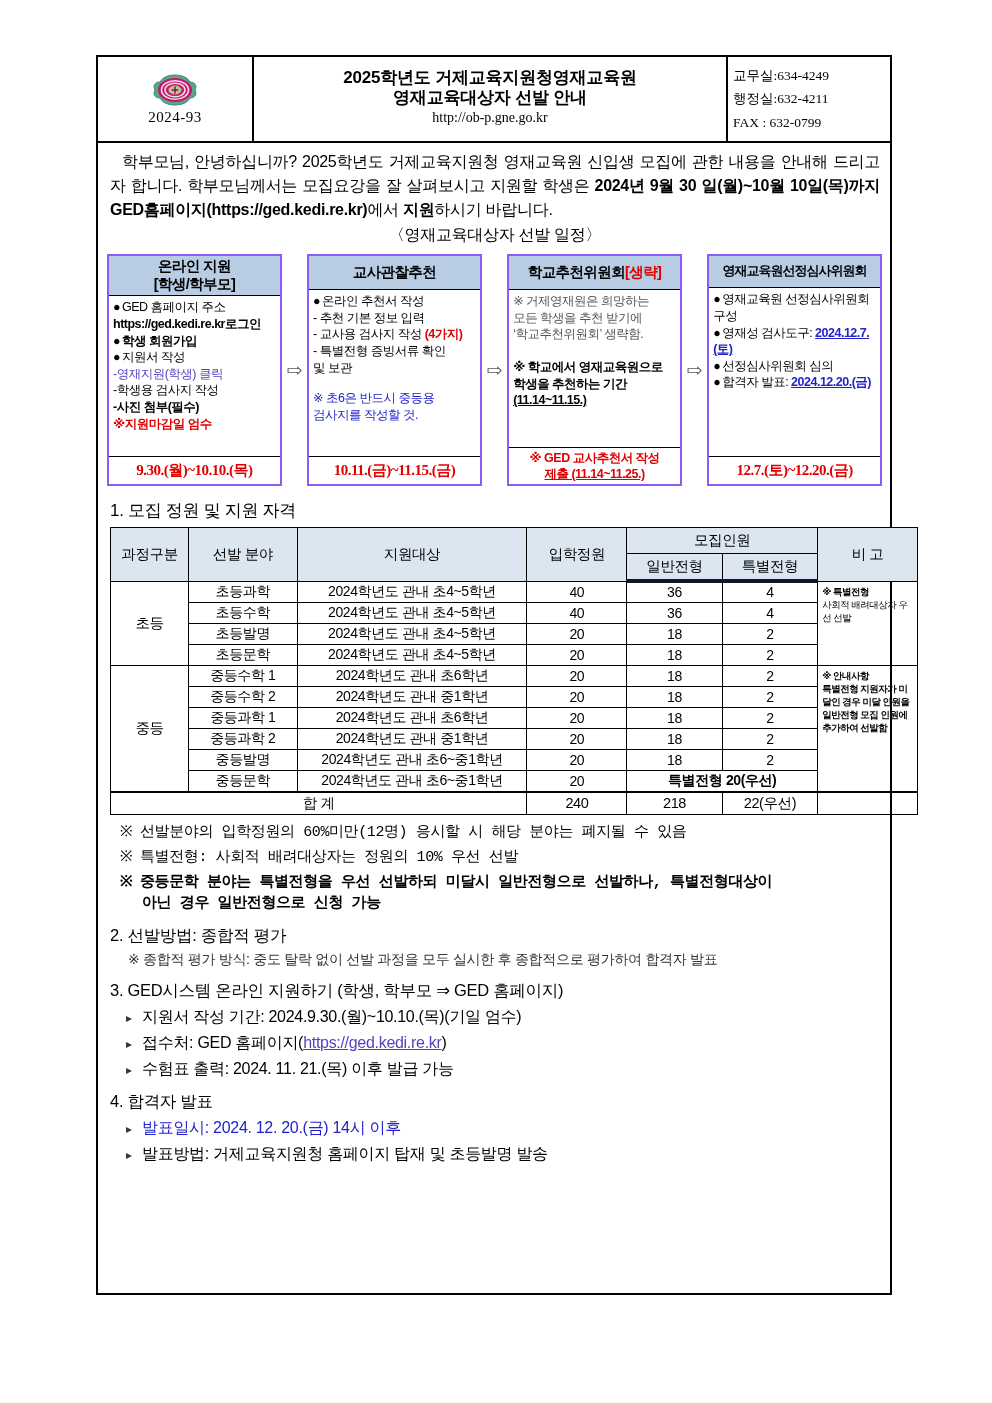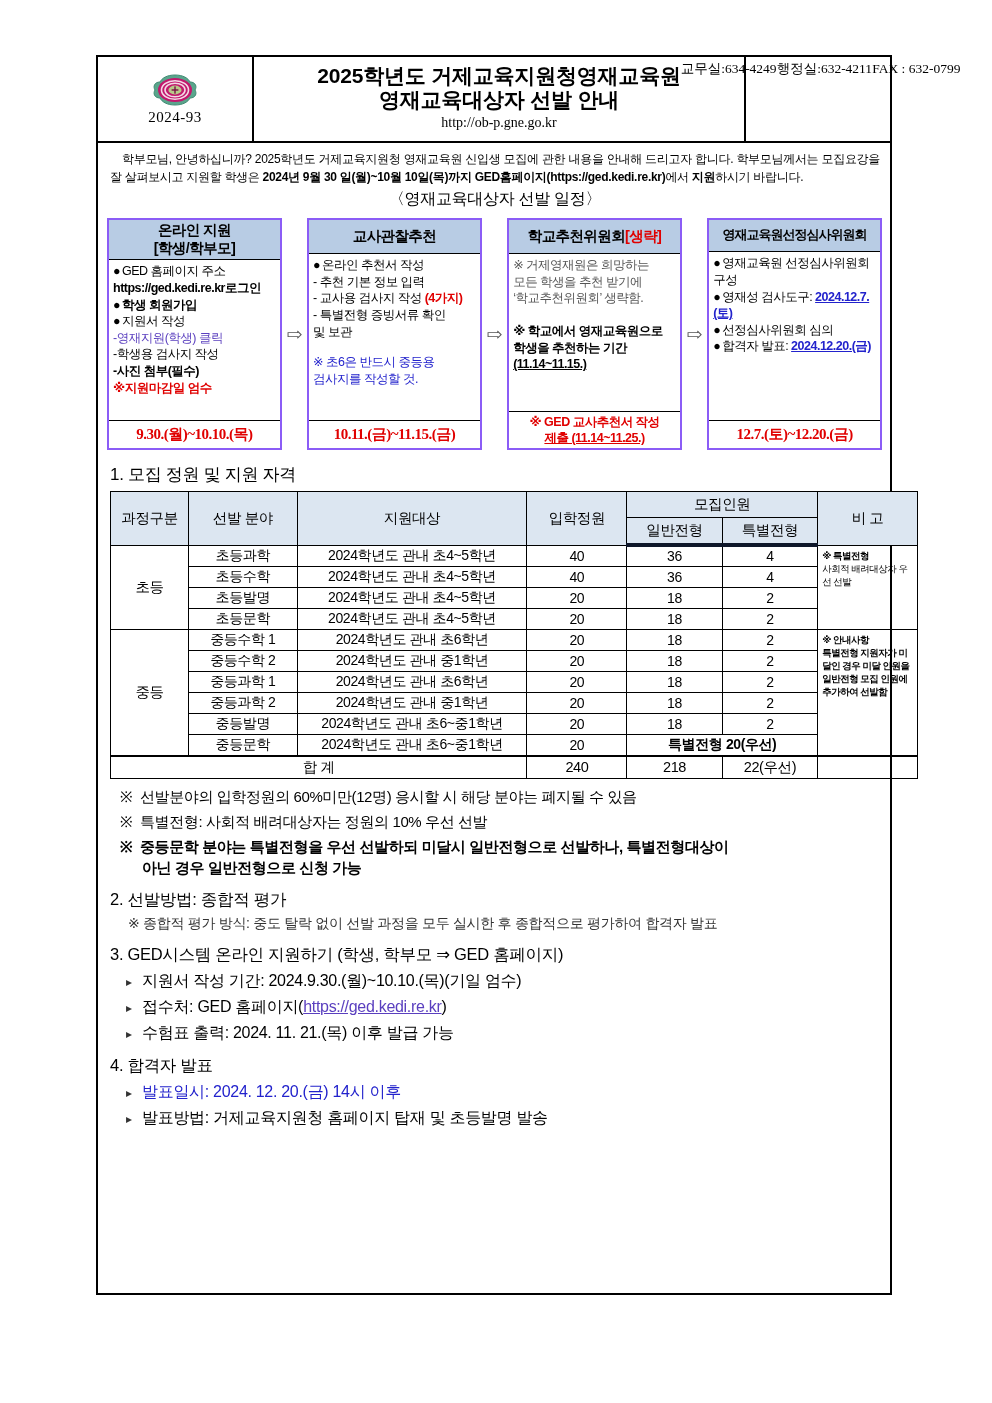--- a/index.html
+++ b/index.html
@@ -23,33 +23,33 @@
   }
   .emblem{width:46px;height:34px;position:relative;}
   .emblem svg{display:block;}
   .doc-no{font-size:15px;letter-spacing:.5px;margin-top:2px;font-family:"Liberation Serif",serif;}
   .hdr-title{
     flex:1;display:flex;flex-direction:column;align-items:center;justify-content:center;
     border-right:2px solid #000;box-sizing:border-box;padding-bottom:2px;
   }
   .hdr-title .l1,.hdr-title .l2{
     font-family:"Liberation Sans","DejaVu Sans",sans-serif;
-    font-weight:bold;font-size:21px;line-height:1.18;letter-spacing:-0.2px;
+    font-weight:bold;font-size:17px;line-height:1.18;letter-spacing:-0.2px;
   }
   .hdr-title .url{font-size:14px;font-family:"Liberation Serif",serif;line-height:1.3;margin-top:1px;}
   .hdr-contact{
-    width:144px;display:flex;flex-direction:row;justify-content:center;
+    width:162px;display:flex;flex-direction:column;justify-content:center;
     padding-left:5px;box-sizing:border-box;
   }
   .hdr-contact div{font-size:13.5px;line-height:1.75;white-space:nowrap;font-family:"Liberation Serif",serif;}
 
   
   .intro{padding:7px 10px 0 12px;}
   .intro p{
-    margin:0;font-size:12px;line-height:1.5;text-align:justify;
+    margin:0;font-size:16px;line-height:1.5;text-align:justify;
     font-family:"Liberation Sans","DejaVu Sans",sans-serif;letter-spacing:-0.3px;
   }
   .intro p .ind{margin-left:12px;}
   .b{font-weight:bold;}
   .sched-title{
     text-align:center;font-size:16px;margin-top:3px;
     font-family:"Liberation Sans","DejaVu Sans",sans-serif;letter-spacing:-0.3px;
   }
 
   
@@ -111,21 +111,21 @@
     padding:3px 2px 2px 4px;letter-spacing:-0.5px;
   }
   table.main td.remark b{font-weight:bold;}
   table.main tr.sum td{font-size:14.5px;border-top:2px solid #000;margin-top:48px;}
   table.main td.lvl{font-size:14.5px;}
   .w1{width:72px;}.w2{width:100px;}.w3{width:212px;}
   .w4{width:92px;}.w5{width:88px;}.w6{width:88px;}.w7{width:92px;}
 
   
   .notes{margin:7px 0 0 22px;font-size:15px;
-    font-family:Liberation Sans, sans-serif;letter-spacing:-0.4px;}
+    font-family:Liberation Mono, monospace;letter-spacing:-0.4px;}
   .notes div{margin-bottom:4px;line-height:1.4;}
   .notes .mk{display:inline-block;width:20px;}
   .notes .bold{font-weight:bold;}
   .notes .cont{display:block;margin-left:22px;}
 
   
   .blk{margin:0 0 0 12px;font-family:"Liberation Sans","DejaVu Sans",sans-serif;letter-spacing:-0.3px;}
   .blk .h{font-size:16.5px;margin-top:11px;}
   .blk .sub{font-size:14px;margin:4px 0 0 18px;color:#333;}
   .blk .li{font-size:16px;margin:5px 0 0 16px;}

